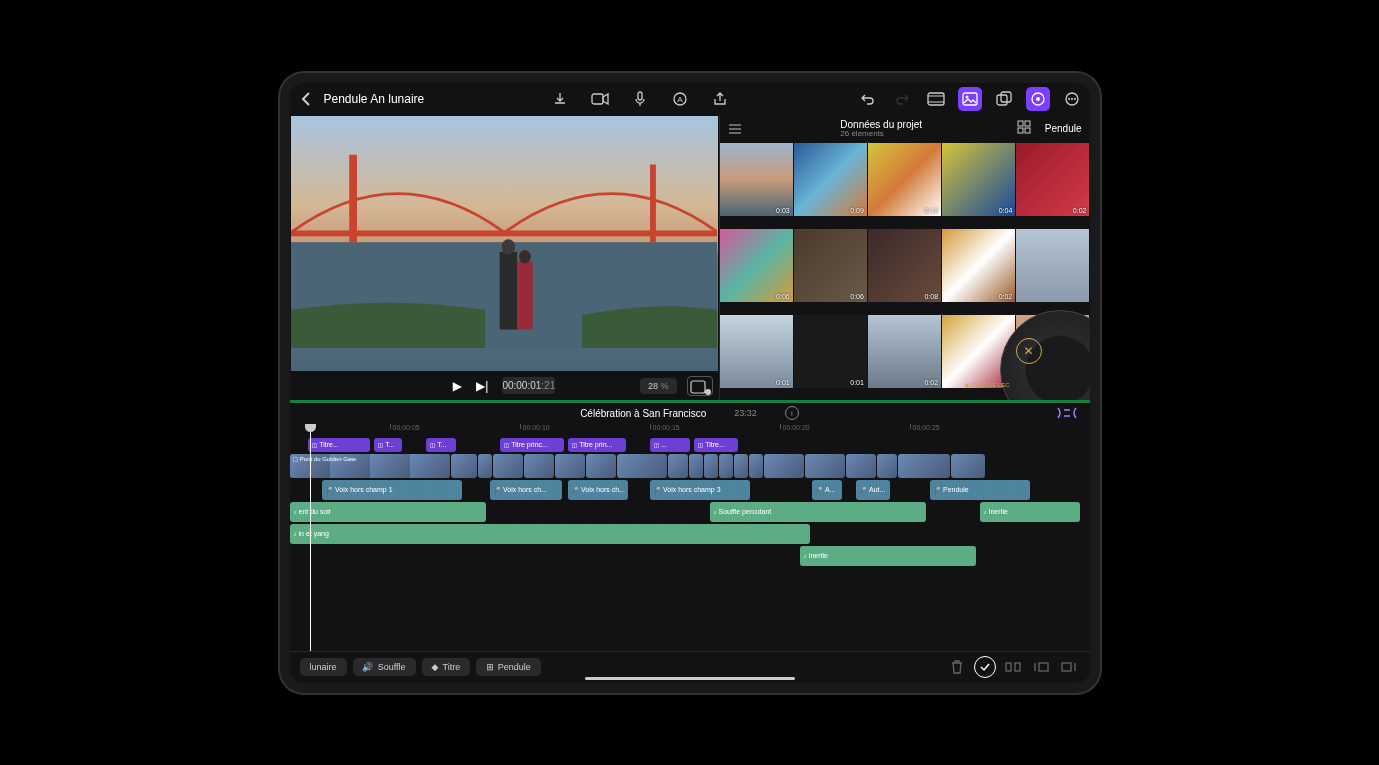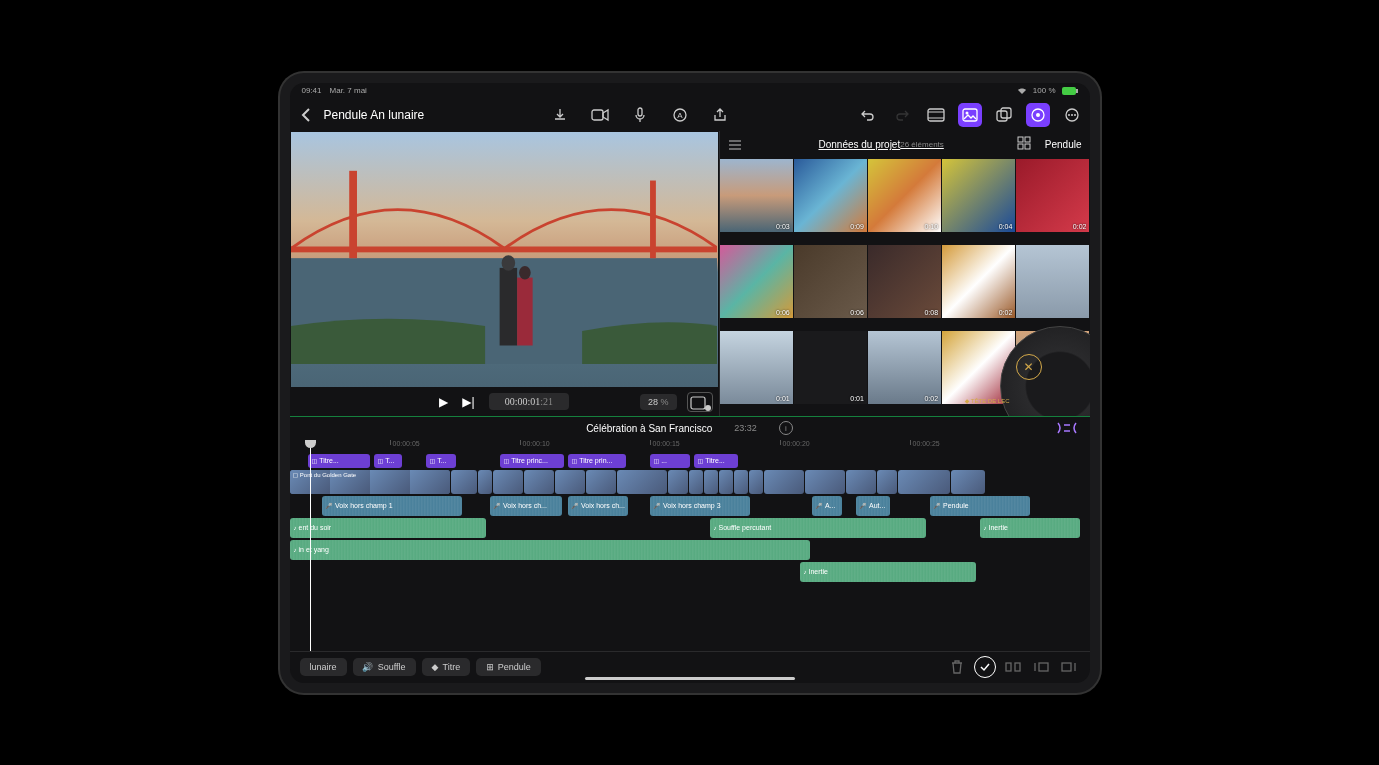--- a/index.html
+++ b/index.html
@@ -90,23 +90,23 @@
   height: 28px;
   display: flex;
   align-items: center;
   justify-content: center;
   gap: 14px;
   position: relative;
 }
 .play-btn, .next-btn { color: #fff; cursor: pointer; font-size: 12px; }
 .timecode {
   background: #2a2a2c;
-  padding: 3px 16px;
+  padding: 3px 0;
   border-radius: 4px;
-  font-family: Liberation Serif, serif;
+  font-family: Liberation Sans, sans-serif;
   font-size: 10px;
   color: #ccc;
 }
 .timecode .frames { color: #888; }
 .zoom-pct {
   position: absolute;
   right: 42px;
   background: #2a2a2c;
   padding: 3px 8px;
   border-radius: 4px;
@@ -129,23 +129,23 @@
 }
 .browser-header {
   height: 28px;
   display: flex;
   align-items: center;
   justify-content: space-between;
   padding: 0 8px;
 }
 .browser-header .center-h {
   display: flex;
-  align-items: flex-end;
+  flex-direction: column;
+  align-items: flex-start;
   line-height: 1.1;
-  text-decoration: underline;
 }
 .browser-title { font-size: 10px; color: #fff; }
 .browser-sub { font-size: 8px; color: #888; }
 .choose-btn { font-size: 10px; color: #fff; cursor: pointer; }
 .grid-icon { width: 18px; height: 18px; }
 
 .clip-grid {
   flex: 1;
   display: grid;
   grid-template-columns: repeat(5, 1fr);
@@ -199,22 +199,22 @@
   font-size: 6px;
   color: #d4a94a;
   white-space: nowrap;
 }
 
 .timeline-header {
   height: 24px;
   display: flex;
   align-items: center;
   justify-content: center;
-  gap: 22px;
-  border-top: 1px solid #15803d;
+  gap: 28px;
+  border-top: 3px solid #15803d;
   position: relative;
 }
 .tl-title { font-size: 10px; color: #fff; }
 .tl-dur { font-size: 9px; color: #888; }
 .info-btn { width: 14px; height: 14px; border: 1px solid #888; border-radius: 50%; font-size: 8px; display: flex; align-items: center; justify-content: center; color: #888; cursor: pointer; }
 .bowtie-icon {
   position: absolute;
   right: 12px;
   color: #a878ff;
   font-size: 16px;
@@ -379,40 +379,20 @@
 .tc12 { background: linear-gradient(to bottom,#b5c5d4,#6a7a8a); }
 .tc13 { background: linear-gradient(135deg,#d4a43a,#fff,#9a1a2a); }
 .tc14 { background: linear-gradient(to bottom,#d4a47a,#6a8a9a); }
 </style>
 </head>
 <body>
 
 <div class="ipad-frame">
 <div class="screen">
 
-  <div class="status-bar">
-    <div class="status-left">
-      <span>09:41</span>
-      <span>Mar. 7 mai</span>
-    </div>
-    <div class="status-right">
-      <span class="wifi-icon">
-        <svg width="10" height="8" viewBox="0 0 10 8">
-              <path d="M5 7L1 3C3 1 7 1 9 3Z" fill="#aaa"></path>
-            </svg>
-      </span>
-      <span>100 %</span>
-      <span class="battery-icon">
-        <svg width="16" height="8" viewBox="0 0 16 8">
-              <rect x="0" y="0" width="14" height="8" rx="2" fill="#4c4"></rect>
-              <rect x="14" y="2" width="2" height="4" fill="#aaa"></rect>
-            </svg>
-      </span>
-    </div>
-  </div>
 
   <div class="toolbar">
     <div class="left">
       <div class="back-btn">
         <svg width="10" height="14" viewBox="0 0 10 14">
               <path d="M8 1L2 7l6 6" stroke="#ccc" stroke-width="2" fill="none"></path>
             </svg>
       </div>
       <span class="project-title">Pendule An lunaire</span>
     </div>

